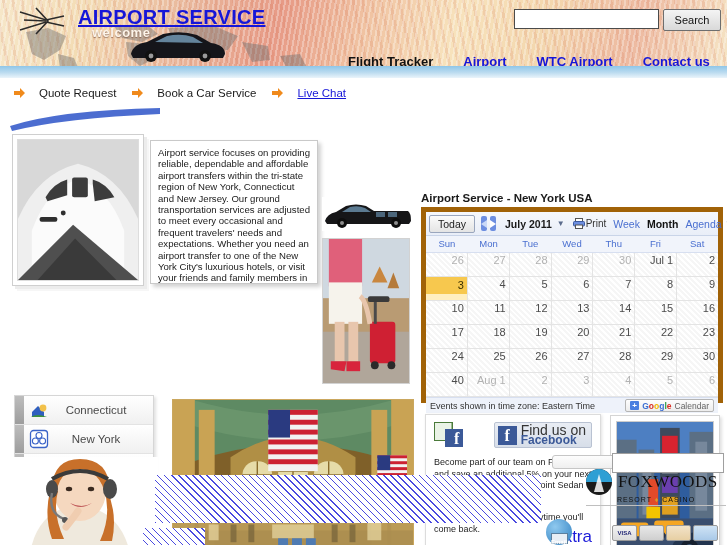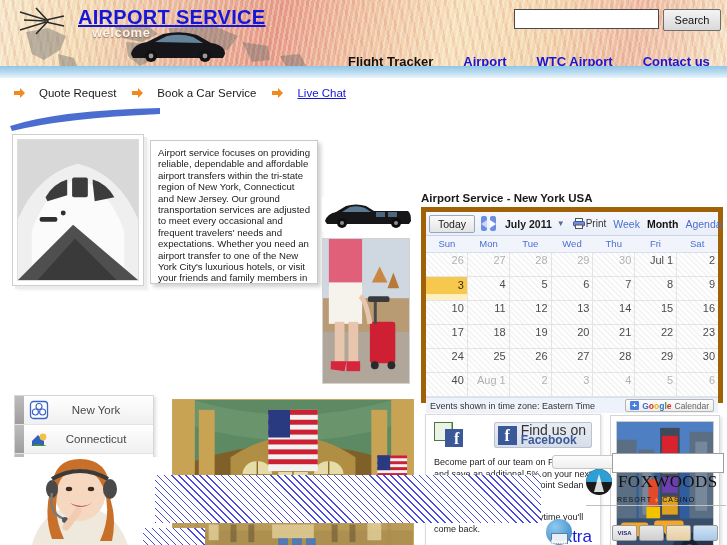--- a/index.html
+++ b/index.html
@@ -442,35 +442,35 @@
       <circle cx="53" cy="128" r="4" fill="#2a2a2a"></circle>
       <circle cx="70" cy="128" r="4" fill="#2a2a2a"></circle>
       <path d="M38 58 Q44 62 48 86" stroke="#e8c6ad" stroke-width="5" fill="none"></path>
     </svg>
   </div>
 
   <div class="states">
 
     <div class="state-row">
       <svg class="state-ico" viewBox="0 0 20 20">
+        <path d="M3 12 L9 6 L15 12 L15 17 L3 17 Z" fill="#2f5fbf"></path>
+        <circle cx="14" cy="8" r="3.4" fill="#f2c14a"></circle>
+        <path d="M2 17 Q8 13 18 17 Z" fill="#3d8f3d"></path>
+      </svg>
+      <span class="state-label">Connecticut</span>
+    </div>
+
+    <div class="state-row">
+      <svg class="state-ico" viewBox="0 0 20 20">
         <rect x="1.5" y="1.5" width="17" height="17" rx="3" fill="#fff" stroke="#3a63c8" stroke-width="1.3"></rect>
         <circle cx="10" cy="6.5" r="3" fill="none" stroke="#3a63c8" stroke-width="1.1"></circle>
         <circle cx="6.4" cy="12" r="3" fill="none" stroke="#3a63c8" stroke-width="1.1"></circle>
         <circle cx="13.6" cy="12" r="3" fill="none" stroke="#3a63c8" stroke-width="1.1"></circle>
       </svg>
       <span class="state-label">New York</span>
-    </div>
-
-    <div class="state-row">
-      <svg class="state-ico" viewBox="0 0 20 20">
-        <path d="M3 12 L9 6 L15 12 L15 17 L3 17 Z" fill="#2f5fbf"></path>
-        <circle cx="14" cy="8" r="3.4" fill="#f2c14a"></circle>
-        <path d="M2 17 Q8 13 18 17 Z" fill="#3d8f3d"></path>
-      </svg>
-      <span class="state-label">Connecticut</span>
     </div>
 
     <div class="state-row">
       <svg class="state-ico" viewBox="0 0 20 20">
         <rect x="1.5" y="1.5" width="17" height="17" rx="3" fill="#fff" stroke="#3a63c8" stroke-width="1.3"></rect>
         <g fill="none" stroke="#3a63c8" stroke-width="1.3">
           <circle cx="10" cy="10" r="4"></circle>
           <path d="M10 3.5v2M10 14.5v2M3.5 10h2M14.5 10h2M5.4 5.4l1.4 1.4M13.2 13.2l1.4 1.4M14.6 5.4l-1.4 1.4M6.8 13.2l-1.4 1.4"></path>
         </g>
       </svg>

